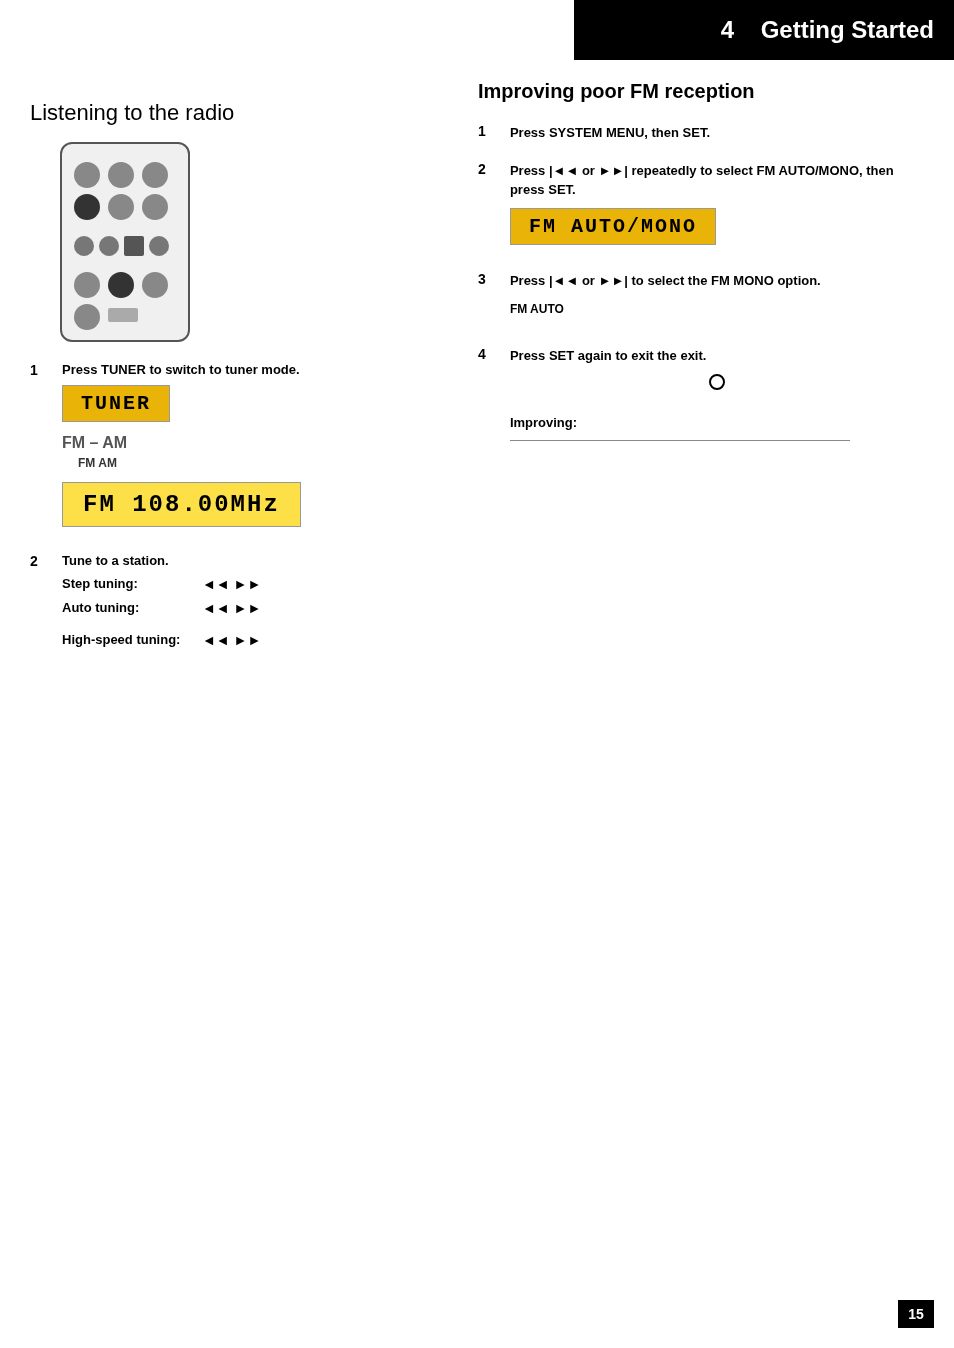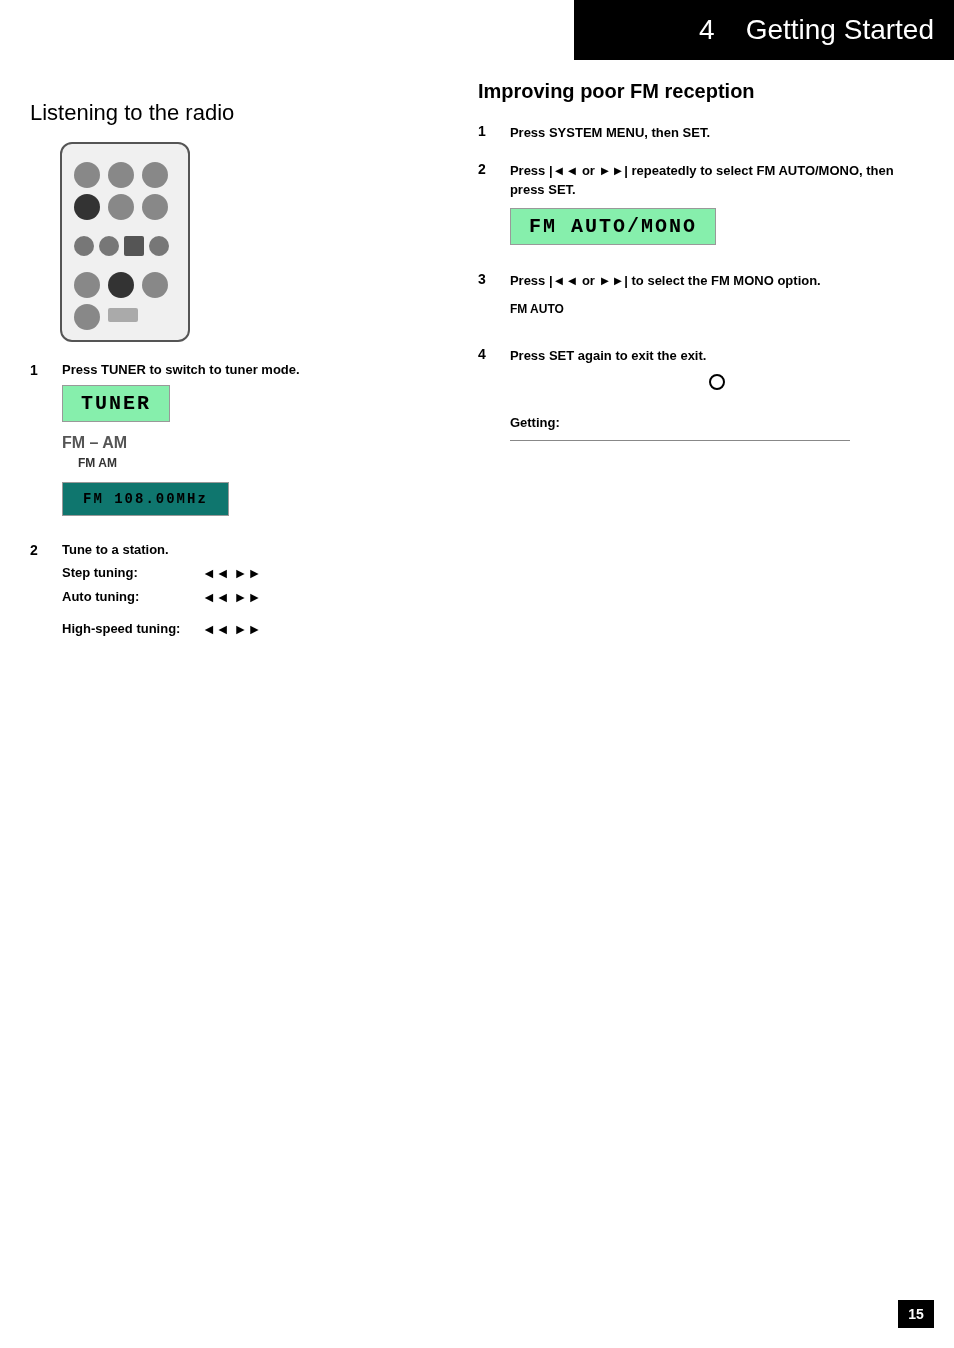--- a/index.html
+++ b/index.html
@@ -21,22 +21,22 @@
       width: 380px;
       height: 60px;
       background: #000000;
       display: flex;
       align-items: center;
       justify-content: flex-end;
       padding-right: 20px;
     }
     .header-banner-text {
       color: #ffffff;
-      font-size: 28px;
-      font-weight: normal;
+      font-size: 24px;
+      font-weight: bold;
     }
 
     
     .content-wrapper {
       display: flex;
       padding-top: 10px;
     }
 
     
     .left-col {
@@ -119,37 +119,37 @@
       flex: 1;
     }
 
     .step-content p {
       font-size: 13px;
       font-weight: bold;
     }
 
     
     .display-box {
-      background: #86efac;
+      background: #eab308;
       border: 1px solid #999;
       display: inline-block;
       padding: 6px 18px;
       font-size: 20px;
       font-family: 'Courier New', Courier, monospace;
       font-weight: bold;
       letter-spacing: 2px;
       margin: 8px 0;
     }
 
     .display-box-large {
-      background: #0f766e;
+      background: #fde047;
       border: 1px solid #999;
       display: inline-block;
       padding: 8px 20px;
-      font-size: 14px;
+      font-size: 24px;
       font-family: 'Courier New', Courier, monospace;
       font-weight: bold;
       letter-spacing: 2px;
       margin: 8px 0;
     }
 
     
     .sub-label {
       font-size: 16px;
       color: #555;
@@ -350,20 +350,20 @@
       <span class="step-number">4</span>
       <div class="step-content">
         <p class="right-step-text">Press SET again to exit the exit.</p>
         <div style="text-align:center; margin-top:4px;">
           <span class="circle-icon"></span>
         </div>
       </div>
     </div>
 
     <div style="margin-top:14px; margin-left:32px;">
-      <p class="remember-label">Getting:</p>
+      <p class="remember-label">Improving:</p>
       <hr class="hr-line" style="width:340px;">
     </div>
   </div>
 
 </div>
 
 <div class="page-number">15</div>
 
 </body></html>

